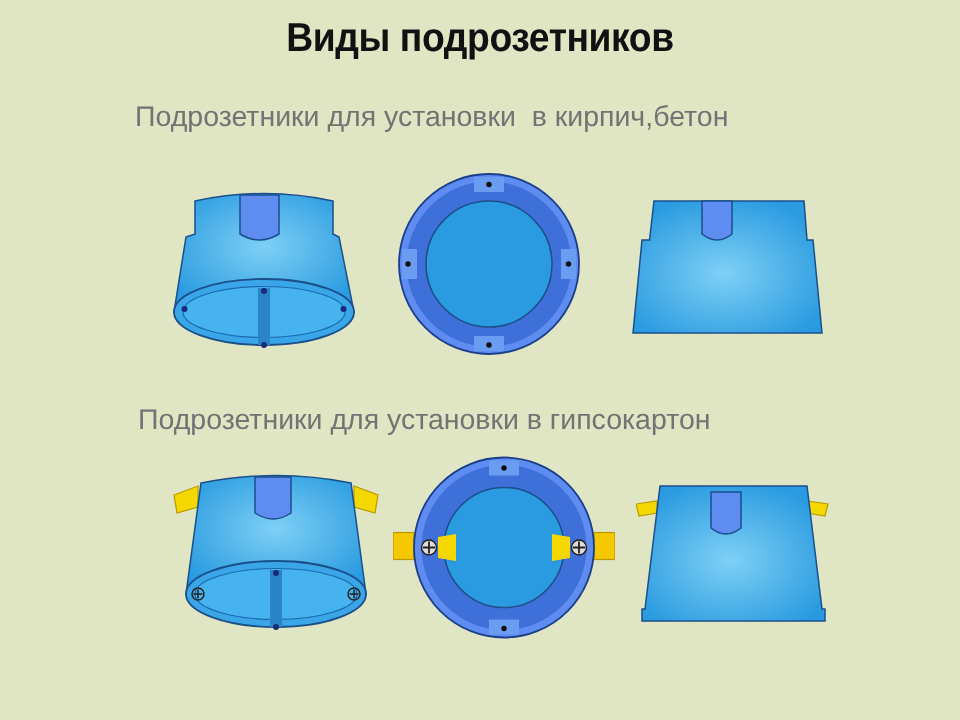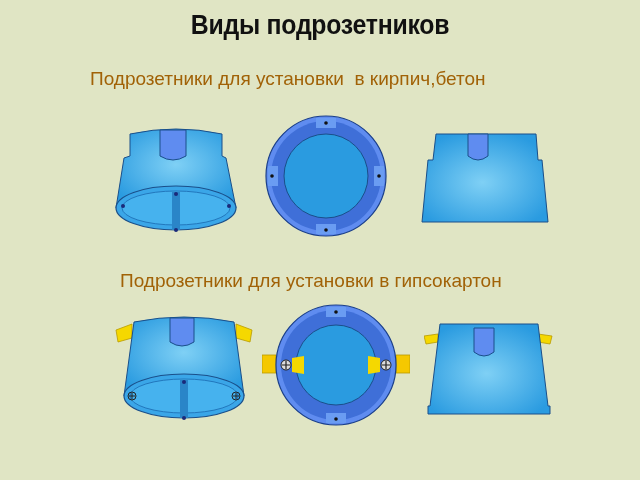--- a/index.html
+++ b/index.html
@@ -9,25 +9,25 @@
     font-family: "Liberation Sans", sans-serif;
     position: relative;
   }
   .title {
     position: absolute; left: 0; top: 10px; width: 640px;
     text-align: center; font-weight: bold; font-size: 27px;
     color: #111; letter-spacing: -0.3px;
     transform: scaleX(0.92);
   }
   .section-label {
-    position: absolute; font-size: 19px; color: #a16207;
+    position: absolute; font-size: 19px; color: #737373;
     white-space: pre;
   }
   .label-1 { left: 90px; top: 68px; }
-  .label-2 { left: 92px; top: 270px; margin-left: 28px; }
+  .label-2 { left: 92px; top: 270px; }
   .fig { position: absolute; }
 </style>
 </head>
 <body>
 
 <div class="title">Виды подрозетников</div>
 
 <div class="section-label label-1">Подрозетники для установки  в кирпич,бетон</div>
 
 <svg class="fig" style="left:108px; top:122px" width="136" height="110" viewBox="0 0 136 110">

